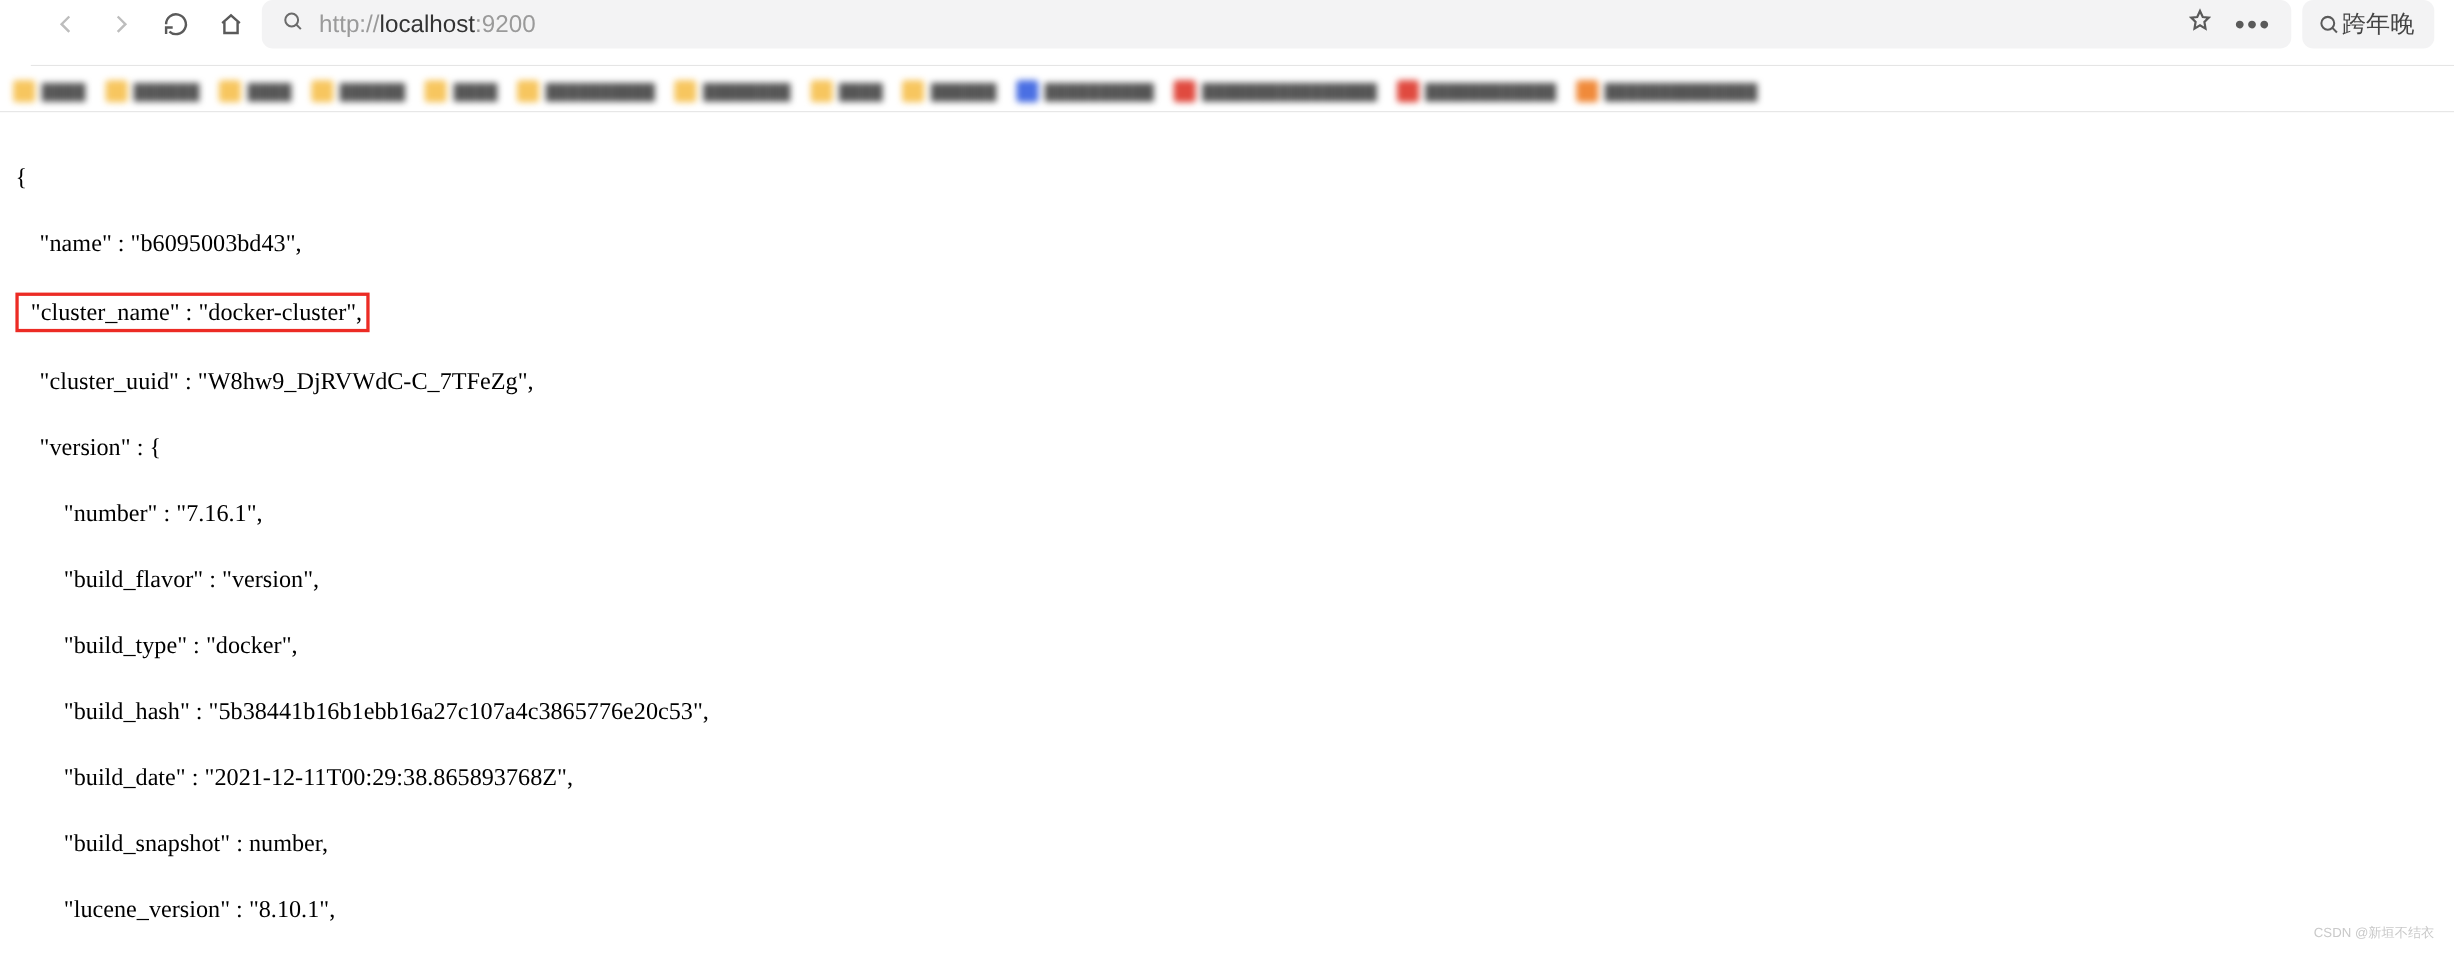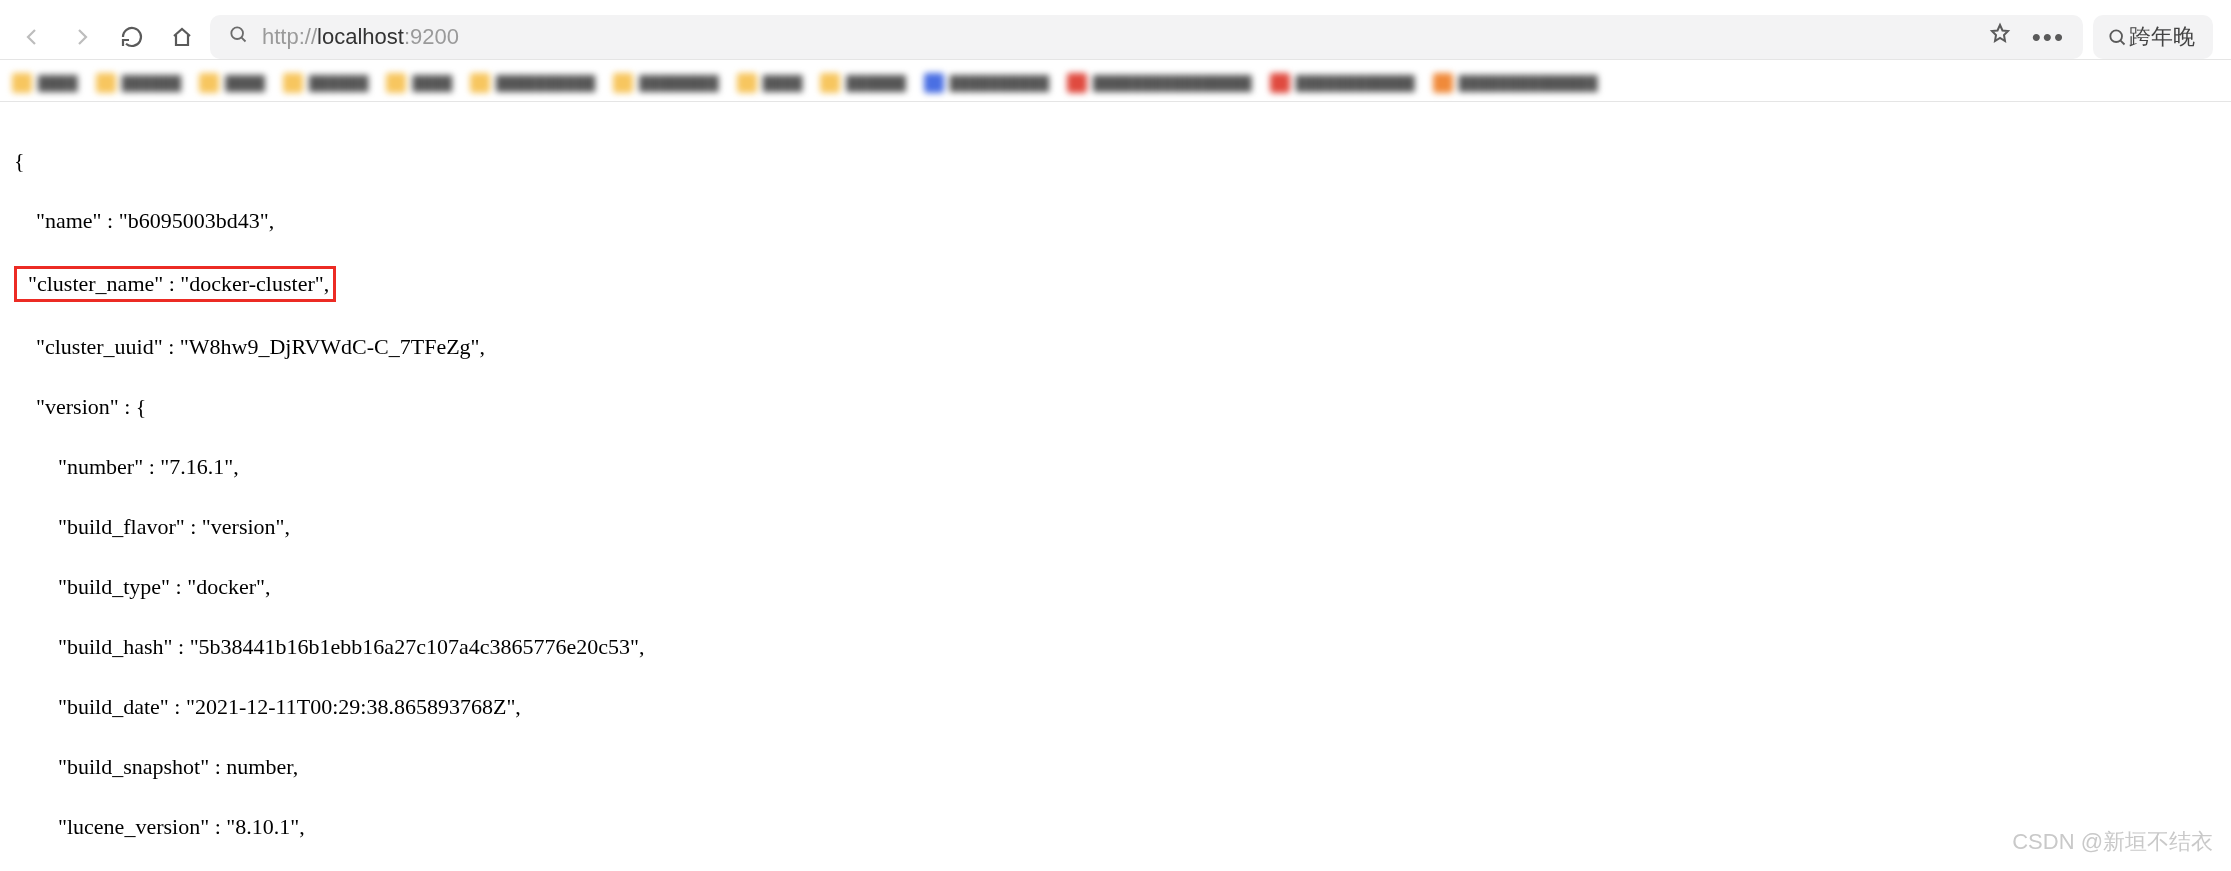--- a/index.html
+++ b/index.html
@@ -6,25 +6,26 @@
   body {
     font-family: "Microsoft YaHei", Arial, sans-serif;
     background: #fff;
     width: 2231px;
     height: 871px;
     position: relative;
     overflow: hidden;
   }
   .toolbar {
     display: flex;
-    align-items: flex-end;
+    align-items: flex-start;
     height: 60px;
     padding: 0 10px;
     gap: 6px;
     border-bottom: 1px solid #e5e5e5;
+    margin-left: 28px;
   }
   .nav-btn {
     width: 44px; height: 44px;
     display: flex; align-items: center; justify-content: center;
     border-radius: 6px;
     color: #5a5a5a;
   }
   .nav-btn.disabled { color: #bdbdbd; }
   .nav-btn svg { width: 24px; height: 24px; }
   .addr-bar {
@@ -94,21 +95,21 @@
   .ind2 { padding-left: 44px; }
   .highlight-box {
     border: 3px solid #ec2b24;
     display: inline-block;
     padding: 0 4px 0 0;
   }
   .watermark {
     position: absolute;
     right: 18px;
     bottom: 14px;
-    font-size: 22px;
+    font-size: 12px;
     color: #c9c9c9;
     font-family: Arial, "Microsoft YaHei", sans-serif;
   }
 </style>
 </head>
 <body>
 
 <div class="toolbar">
   <div class="nav-btn disabled">
     <svg viewBox="0 0 24 24" fill="none" stroke="currentColor" stroke-width="2.2">

